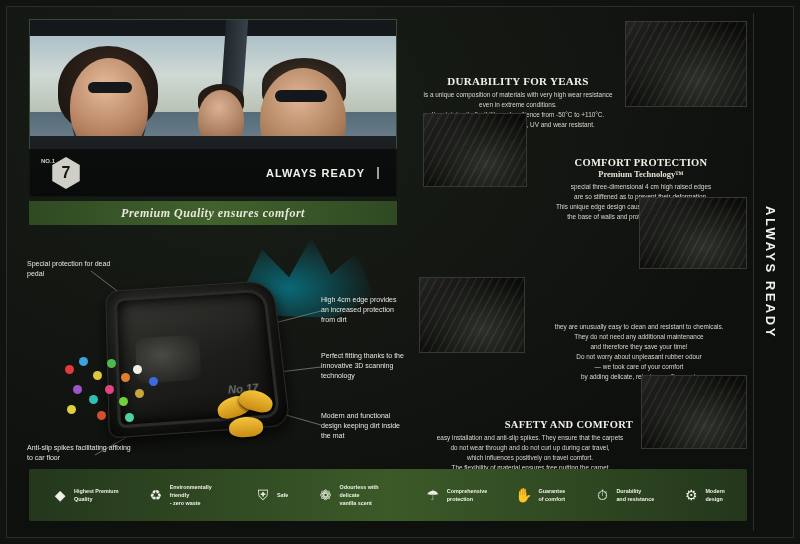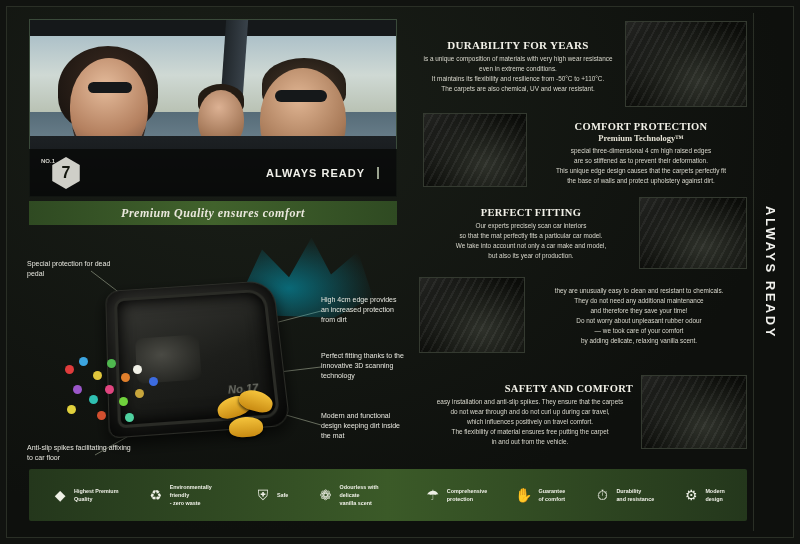--- a/index.html
+++ b/index.html
@@ -180,21 +180,21 @@
   .note {
     position:absolute; color:#e7e7df; font-size:7px; line-height:1.45;
   }
   .note.r { text-align:left; }
   .note.l { text-align:left; }
   svg.leader { position:absolute; left:0; top:0; width:380px; height:246px; overflow:visible; }
   
   .features {
     position:absolute; left: 404px; top: 14px; width: 352px; height: 458px;
   }
-  .feat { position:absolute; }
+  .feat { position:absolute;margin-top:36px; }
   .feat .title {
     font-family:"Liberation Serif", serif;
     font-weight: bold; color:#f2f1e8; letter-spacing:.3px;
   }
   .feat .subtitle {
     font-family:"Liberation Serif", serif;
     font-weight:bold; color:#e6e3d6; font-size:8.5px; margin-top:1px;
   }
   .feat .body { color:#d9d8cd; font-size:6.4px; line-height:1.55; margin-top:3px; }
   .thumb {
@@ -344,27 +344,20 @@
         <div class="body" style="white-space:pre-line;">special three-dimensional 4 cm high raised edges
 are so stiffened as to prevent their deformation.
 This unique edge design causes that the carpets perfectly fit
 the base of walls and protect upholstery against dirt.</div>
       </div>
 
       <div class="thumb" style="left:228px; top:176px; width:108px; height:72px;">
         <div class="sheen"></div>
           <div class="ribs"></div>
       </div>
-      <div class="feat" style="left:18px; top:186px; width:204px; text-align:center;">
-        <div class="title" style="font-size:10.5px;">PERFECT FITTING</div>
-        <div class="body" style="white-space:pre-line;">Our experts precisely scan car interiors
-so that the mat perfectly fits a particular car model.
-We take into account not only a car make and model,
-but also its year of production.</div>
-      </div>
 
       <div class="thumb" style="left:8px; top:256px; width:106px; height:76px;">
         <div class="sheen"></div>
           <div class="ribs"></div>
       </div>
       <div class="feat" style="left:120px; top:262px; width:216px; text-align:center;">
         <div class="body" style="white-space:pre-line;">they are unusually easy to clean and resistant to chemicals.
 They do not need any additional maintenance
 and therefore they save your time!
 Do not worry about unpleasant rubber odour

